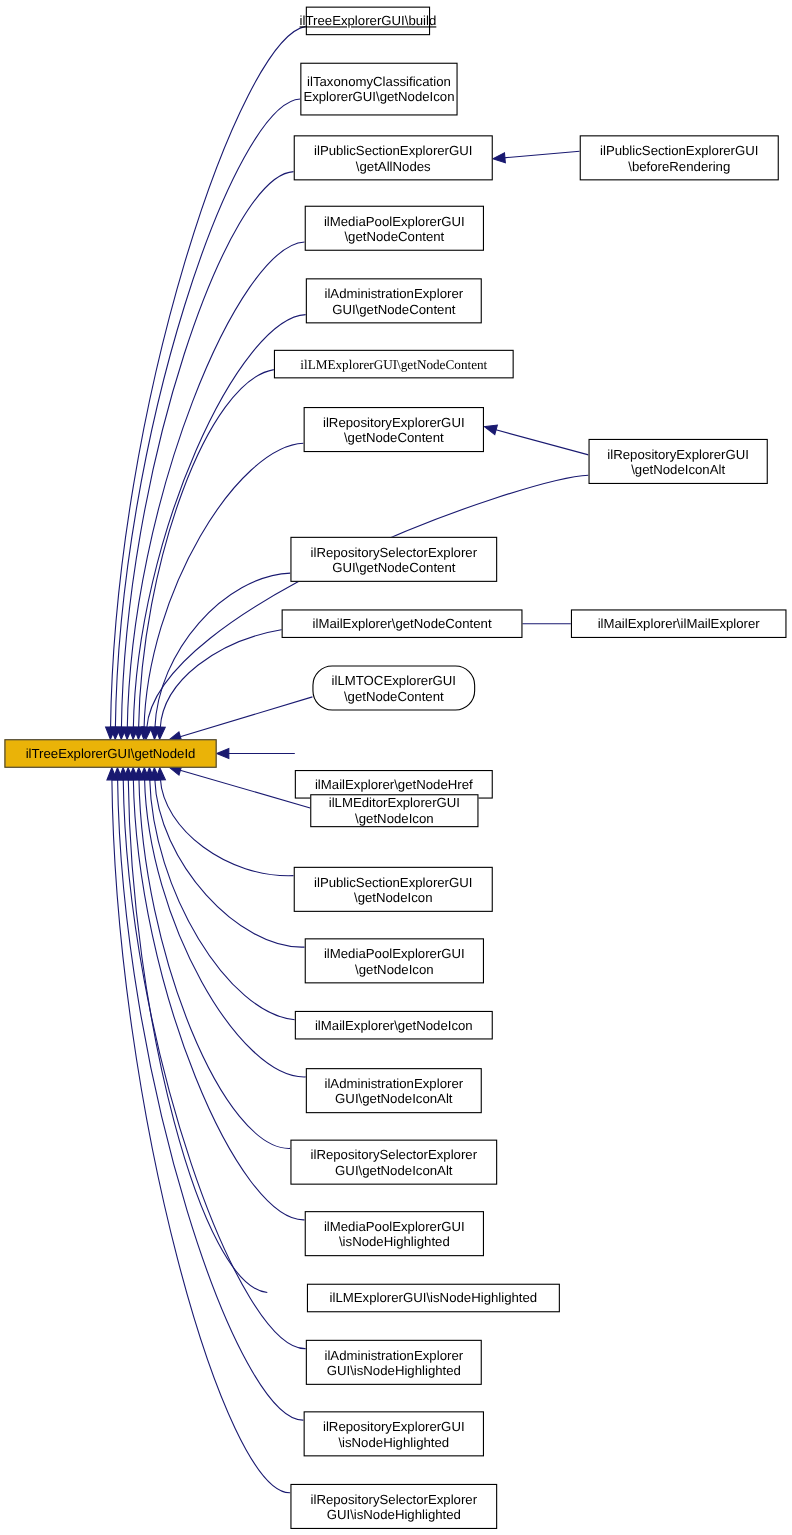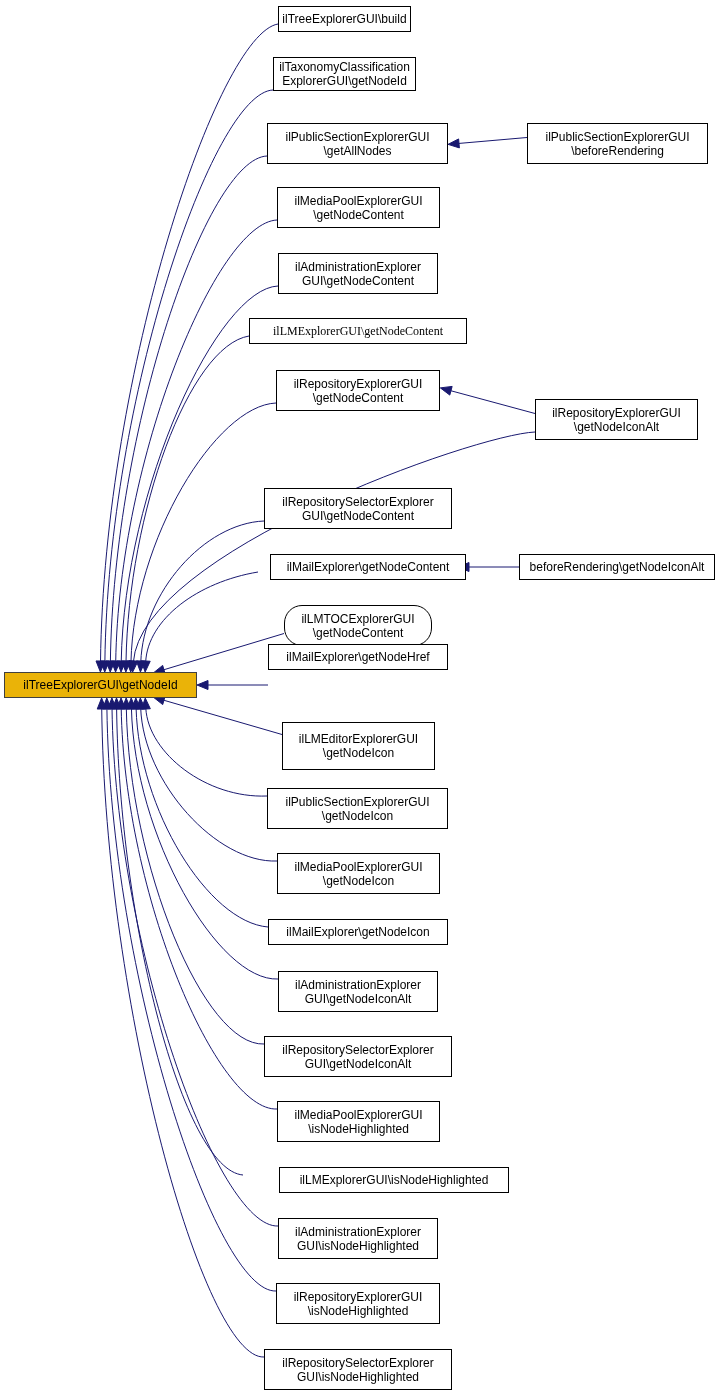--- a/index.html
+++ b/index.html
@@ -80,26 +80,26 @@
     <path d="M276,1291 C216,1293.5 110.2855,976.325 106.90357142857142,708" fill="none" stroke="#191970" stroke-width="1"></path>
     <polygon points="106.77754291904851,698.0007941907976 102.41653166538262,709.0566334102056 111.41581689366481,708.943207751635" fill="#191970" stroke="#191970"></polygon>
     <path d="M264,1357 C204,1359.5 104.9635,1006.0250000000001 101.71785714285714,708" fill="none" stroke="#191970" stroke-width="1"></path>
     <polygon points="101.60895854701455,698.000592962789 97.22901383569648,709.0489450718503 106.22848016918631,708.9509363355919" fill="#191970" stroke="#191970"></polygon>
   </svg>
 
 <div class="node root" id="root" style="left:4px;top:672px;width:193px;height:26px;">
   <span>ilTreeExplorerGUI\getNodeId</span>
 </div>
 
-<div class="node" id="n1" style="left:278px;top:6px;width:133px;height:26px;">
+<div class="node" id="n1" style="left:278px;top:6px;width:113px;height:26px;text-decoration:underline;">
   <span>ilTreeExplorerGUI\build</span>
 </div>
-<div class="node" id="n2" style="left:273px;top:57px;width:143px;height:34px;">
+<div class="node" id="n2" style="left:273px;top:57px;width:143px;height:48px;">
   <span>ilTaxonomyClassification</span>
-  <span>ExplorerGUI\getNodeId</span>
+  <span>ExplorerGUI\getNodeIcon</span>
 </div>
 <div class="node" id="n3" style="left:267px;top:123px;width:181px;height:41px;">
   <span>ilPublicSectionExplorerGUI</span>
   <span>\getAllNodes</span>
 </div>
 <div class="node" id="n4" style="left:527px;top:123px;width:181px;height:41px;">
   <span>ilPublicSectionExplorerGUI</span>
   <span>\beforeRendering</span>
 </div>
 <div class="node" id="n5" style="left:277px;top:187px;width:163px;height:41px;">
@@ -118,34 +118,34 @@
   <span>\getNodeContent</span>
 </div>
 <div class="node" id="n9" style="left:535px;top:399px;width:163px;height:41px;">
   <span>ilRepositoryExplorerGUI</span>
   <span>\getNodeIconAlt</span>
 </div>
 <div class="node" id="n10" style="left:264px;top:488px;width:188px;height:41px;">
   <span>ilRepositorySelectorExplorer</span>
   <span>GUI\getNodeContent</span>
 </div>
-<div class="node" id="n11" style="left:270px;top:554px;width:196px;height:26px;">
+<div class="node" id="n11" style="left:256px;top:554px;width:219px;height:26px;">
   <span>ilMailExplorer\getNodeContent</span>
 </div>
 <div class="node" id="n12" style="left:519px;top:554px;width:196px;height:26px;">
-  <span>beforeRendering\getNodeIconAlt</span>
+  <span>ilMailExplorer\ilMailExplorer</span>
 </div>
 <div class="node" id="n13" style="left:284px;top:605px;width:148px;height:41px;border-radius:18px;">
   <span>ilLMTOCExplorerGUI</span>
   <span>\getNodeContent</span>
 </div>
-<div class="node" id="n14" style="left:268px;top:644px;width:180px;height:26px;">
+<div class="node" id="n14" style="left:268px;top:700px;width:180px;height:26px;">
   <span>ilMailExplorer\getNodeHref</span>
 </div>
-<div class="node" id="n15" style="left:282px;top:722px;width:153px;height:48px;">
+<div class="node" id="n15" style="left:282px;top:722px;width:153px;height:30px;">
   <span>ilLMEditorExplorerGUI</span>
   <span>\getNodeIcon</span>
 </div>
 <div class="node" id="n16" style="left:267px;top:788px;width:181px;height:41px;">
   <span>ilPublicSectionExplorerGUI</span>
   <span>\getNodeIcon</span>
 </div>
 <div class="node" id="n17" style="left:277px;top:853px;width:163px;height:41px;">
   <span>ilMediaPoolExplorerGUI</span>
   <span>\getNodeIcon</span>

